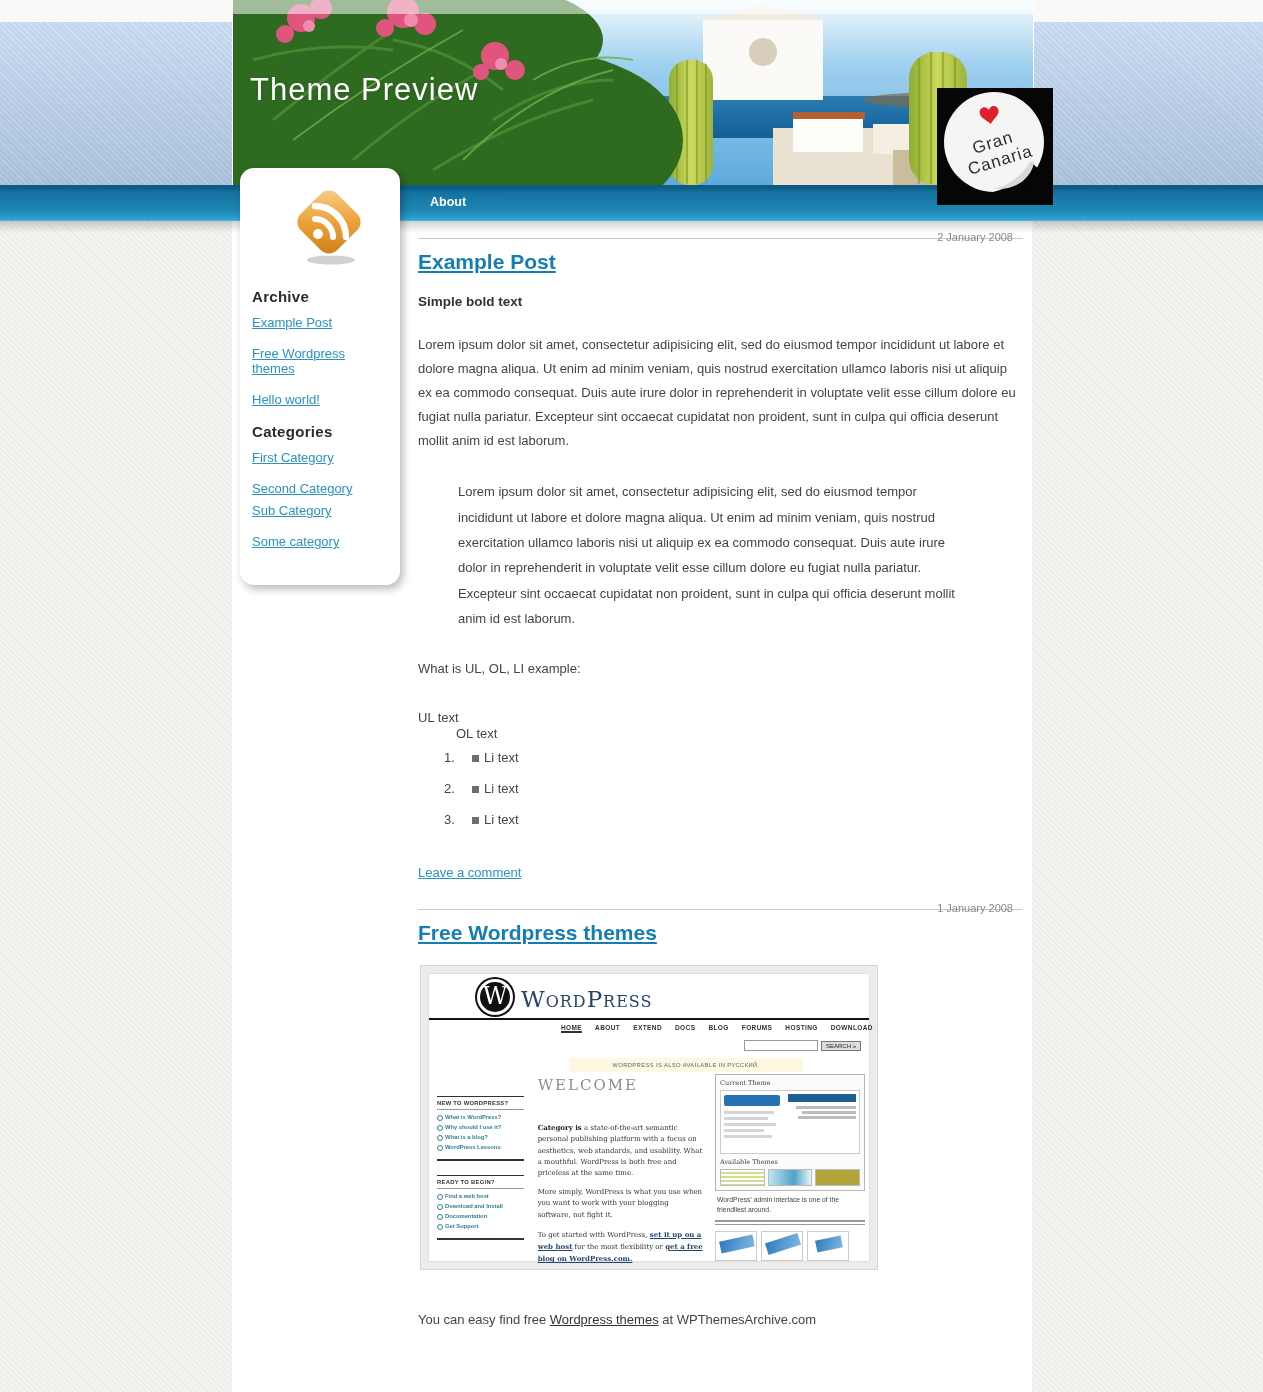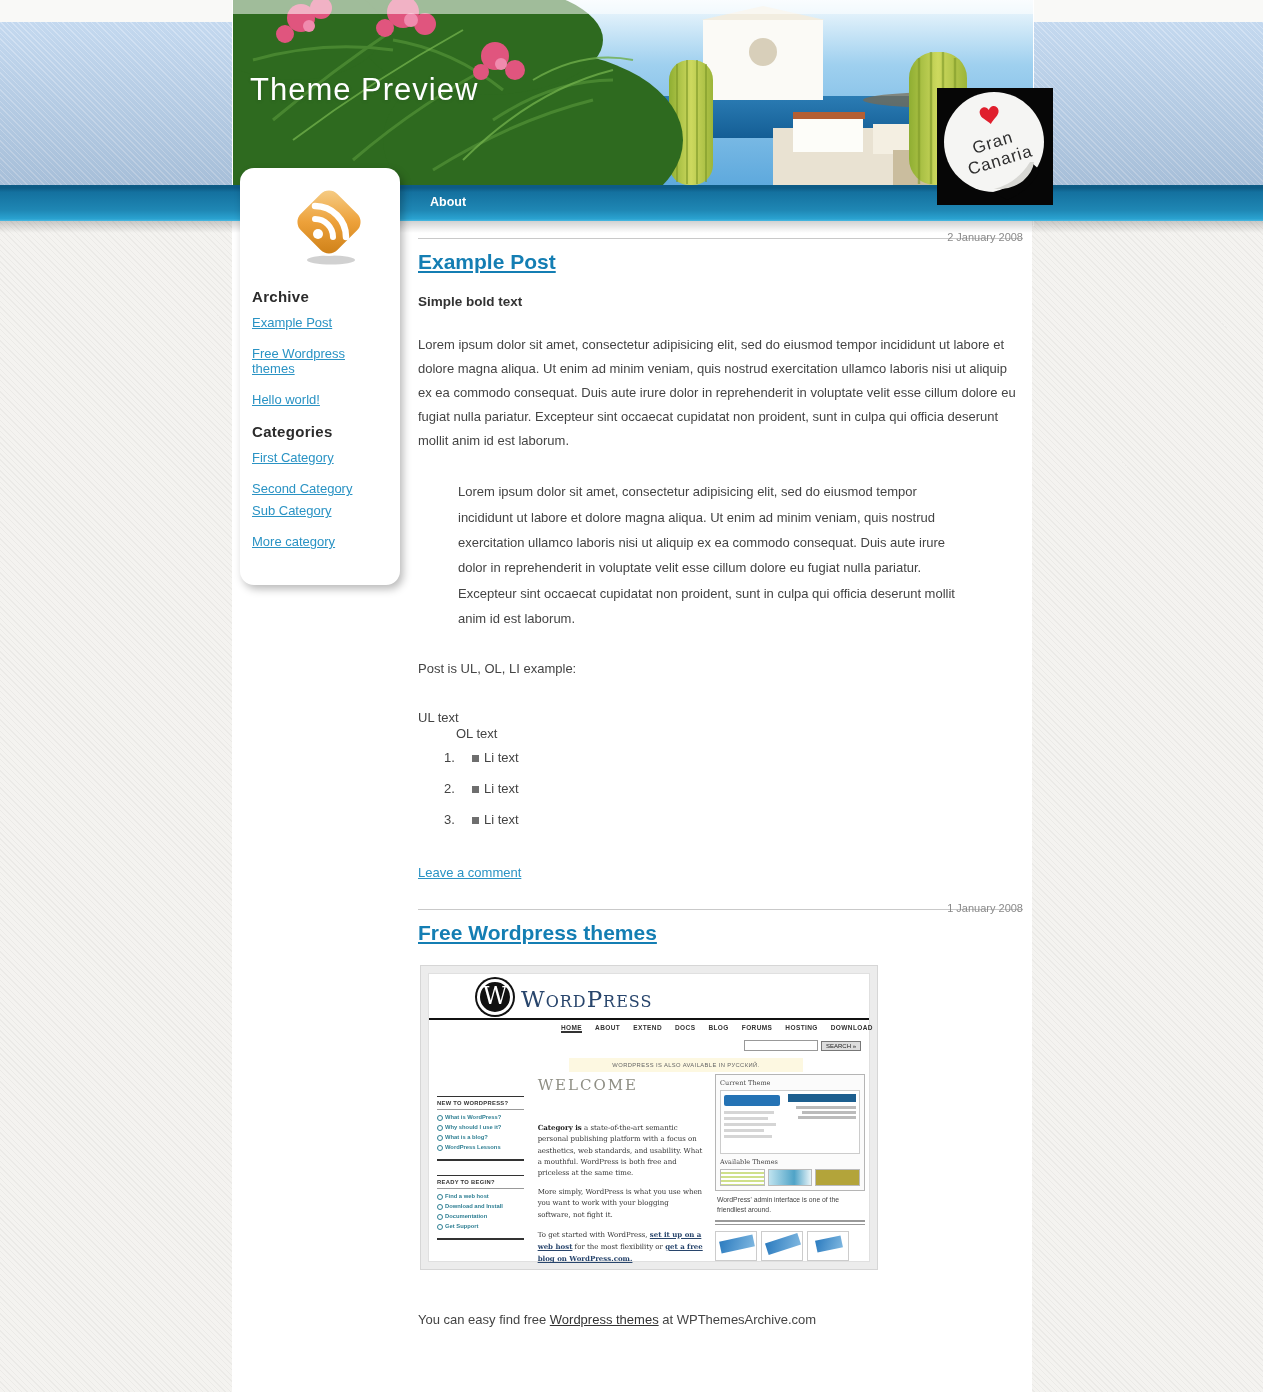--- a/index.html
+++ b/index.html
@@ -26,21 +26,21 @@
   .sidebar{position:absolute;left:240px;top:168px;width:160px;min-height:340px;background:#fff;
     border-radius:14px;box-shadow:3px 4px 8px rgba(0,0,0,.28);padding:6px 0 20px 0;}
   .rsswrap{text-align:center;margin:2px 0 0 18px;}
   .sb-inner{padding:0 12px 0 12px;}
   .sb-h{font-size:15px;font-weight:bold;color:#2b2b2b;letter-spacing:.3px;margin:16px 0 10px 0;}
   .sb-link{display:block;color:#2a93c4;font-size:13px;text-decoration:underline;margin:0 0 16px 0;cursor:pointer;}
   .sb-link.sub{margin-top:-9px;}
   
   .maincol{position:absolute;left:418px;top:0;width:605px;}
   .sep{border-top:1px solid #c9c9c9;position:relative;height:1px;}
-  .pdate{position:absolute;right:0;top:-8px;font-size:11px;color:#8a8a8a;background:transparent;padding-left:6px;}
+  .pdate{position:absolute;right:10px;top:-8px;font-size:11px;color:#8a8a8a;background:transparent;padding-left:6px;}
   .ptitle{display:inline-block;color:#147eb3;font-size:21px;font-weight:bold;text-decoration:underline;margin:10px 0 0 0;cursor:pointer;}
   .bold-line{font-size:13.5px;font-weight:bold;color:#333;margin:20px 0 0 0;}
   .ptext{font-size:13px;color:#444;line-height:1.85;margin:24px 0 0 0;}
   .bq{font-size:13px;color:#444;line-height:1.95;margin:26px 50px 0 40px;}
   .plabel{font-size:13px;color:#444;margin:26px 0 0 0;}
   .ultext{font-size:13px;color:#444;margin:34px 0 0 0;}
   .oltext{font-size:13px;color:#444;margin:1px 0 0 38px;}
   .olrow{font-size:13px;color:#444;margin:9px 0 16px 26px;}
   .olnum{display:inline-block;width:18px;}
   .sq{display:inline-block;width:7px;height:7px;background:#6e6e6e;margin:0 5px 0 10px;}
@@ -219,36 +219,36 @@
     </div>
     <div class="sb-inner">
       <div class="sb-h">Archive</div>
       <a class="sb-link">Example Post</a>
       <a class="sb-link">Free Wordpress themes</a>
       <a class="sb-link">Hello world!</a>
       <div class="sb-h">Categories</div>
       <a class="sb-link">First Category</a>
       <a class="sb-link">Second Category</a>
       <a class="sb-link sub">Sub Category</a>
-      <a class="sb-link">More category</a>
+      <a class="sb-link">Some category</a>
     </div>
   </div>
 
   <div class="maincol">
     <div style="height:238px"></div>
 
     
     <div class="sep">
       <span class="pdate">2 January 2008</span>
     </div>
     <a class="ptitle">Example Post</a>
     <div class="bold-line">Simple bold text</div>
     <p class="ptext">Lorem ipsum dolor sit amet, consectetur adipisicing elit, sed do eiusmod tempor incididunt ut labore et dolore magna aliqua. Ut enim ad minim veniam, quis nostrud exercitation ullamco laboris nisi ut aliquip ex ea commodo consequat. Duis aute irure dolor in reprehenderit in voluptate velit esse cillum dolore eu fugiat nulla pariatur. Excepteur sint occaecat cupidatat non proident, sunt in culpa qui officia deserunt mollit anim id est laborum.</p>
     <div class="bq">Lorem ipsum dolor sit amet, consectetur adipisicing elit, sed do eiusmod tempor incididunt ut labore et dolore magna aliqua. Ut enim ad minim veniam, quis nostrud exercitation ullamco laboris nisi ut aliquip ex ea commodo consequat. Duis aute irure dolor in reprehenderit in voluptate velit esse cillum dolore eu fugiat nulla pariatur. Excepteur sint occaecat cupidatat non proident, sunt in culpa qui officia deserunt mollit anim id est laborum.</div>
-    <div class="plabel" style="margin-top:30px">Post is UL, OL, LI example:</div>
+    <div class="plabel" style="margin-top:30px">What is UL, OL, LI example:</div>
     <div class="ultext">UL text</div>
     <div class="oltext">OL text</div>
     <div class="olrow"><span class="olnum">1.</span><span class="sq"></span><span>Li text</span></div>
     <div class="olrow"><span class="olnum">2.</span><span class="sq"></span><span>Li text</span></div>
     <div class="olrow"><span class="olnum">3.</span><span class="sq"></span><span>Li text</span></div>
     <a class="comment">Leave a comment</a>
 
     
     <div class="sep" style="margin-top:28px">
       <span class="pdate">1 January 2008</span>

